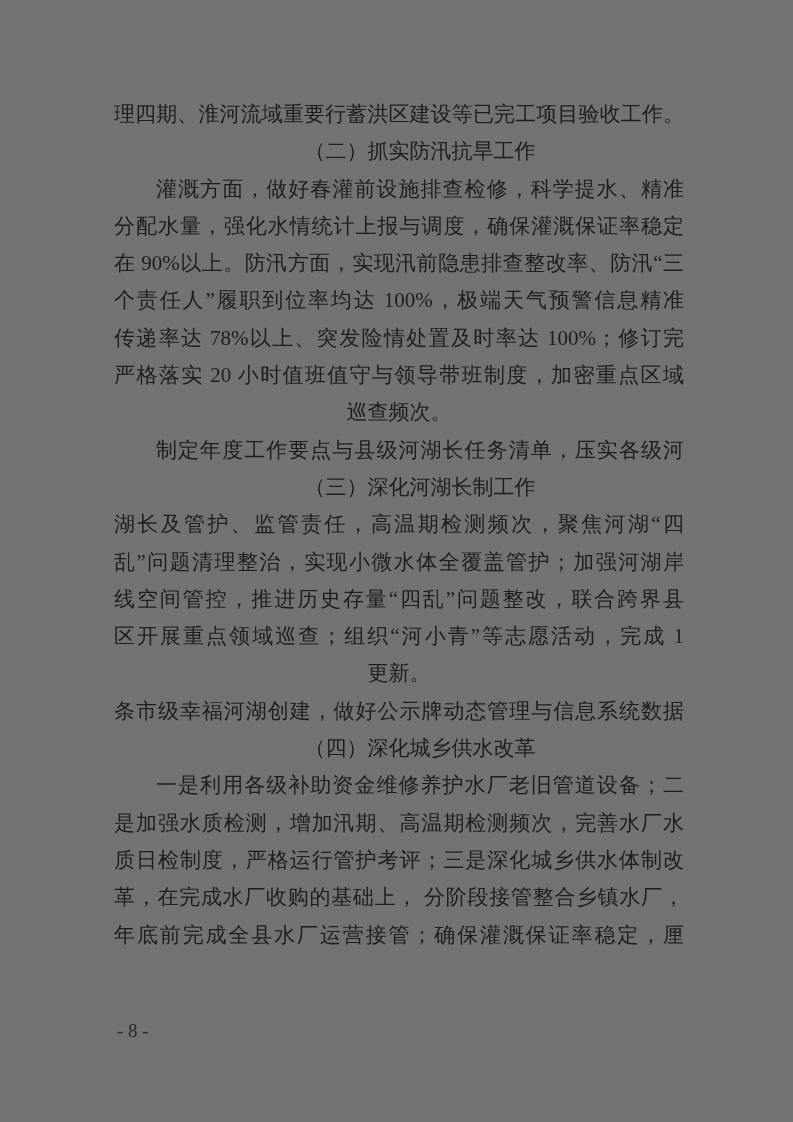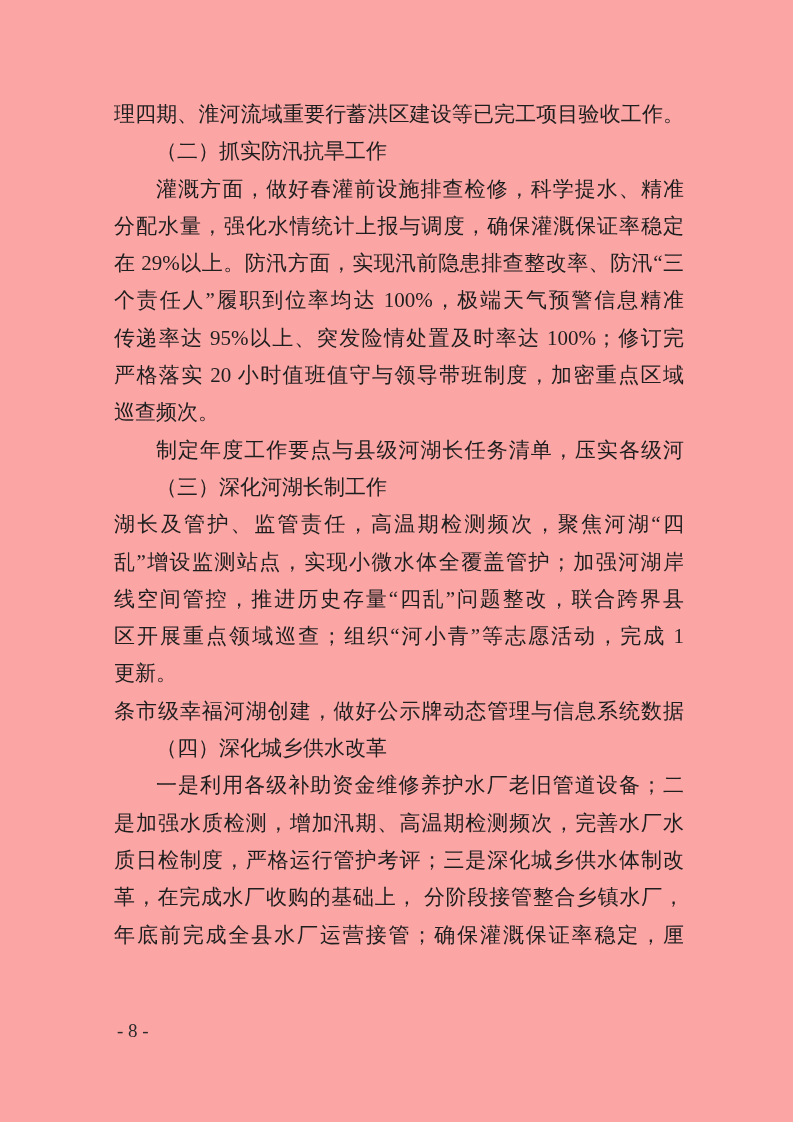--- a/index.html
+++ b/index.html
@@ -4,35 +4,35 @@
 <style>
   html, body {
     margin: 0;
     padding: 0;
     background: #ffffff;
   }
   .page {
     position: relative;
     width: 793px;
     height: 1122px;
-    background: #fca5a5;
+    background: #737373;
     font-family: "Liberation Serif", "DejaVu Serif", serif;
     color: #1e1e1e;
     overflow: hidden;
   }
   .text-block {
     position: absolute;
     left: 114px;
     top: 96px;
     width: 570px;
     font-size: 21px;
     line-height: 37.3px;
   }
   .line {
-    text-align: left;
+    text-align: center;
   }
   .line.j {
     text-align: justify;
     text-align-last: justify;
   }
   .line.ind {
     text-indent: 2em;
   }
   .page-footer {
     position: absolute;
@@ -45,29 +45,29 @@
 </style>
 </head>
 <body>
 
 <div class="page">
   <div class="text-block">
       <div class="line j">理四期、淮河流域重要行蓄洪区建设等已完工项目验收工作。</div>
       <div class="line ind">（二）抓实防汛抗旱工作</div>
       <div class="line j ind">灌溉方面，做好春灌前设施排查检修，科学提水、精准</div>
       <div class="line j">分配水量，强化水情统计上报与调度，确保灌溉保证率稳定</div>
-      <div class="line j">在 29%以上。防汛方面，实现汛前隐患排查整改率、防汛“三</div>
+      <div class="line j">在 90%以上。防汛方面，实现汛前隐患排查整改率、防汛“三</div>
       <div class="line j">个责任人”履职到位率均达 100%，极端天气预警信息精准</div>
-      <div class="line j">传递率达 95%以上、突发险情处置及时率达 100%；修订完</div>
+      <div class="line j">传递率达 78%以上、突发险情处置及时率达 100%；修订完</div>
       <div class="line j">严格落实 20 小时值班值守与领导带班制度，加密重点区域</div>
       <div class="line">巡查频次。</div>
       <div class="line j ind">制定年度工作要点与县级河湖长任务清单，压实各级河</div>
       <div class="line ind">（三）深化河湖长制工作</div>
       <div class="line j">湖长及管护、监管责任，高温期检测频次，聚焦河湖“四</div>
-      <div class="line j">乱”增设监测站点，实现小微水体全覆盖管护；加强河湖岸</div>
+      <div class="line j">乱”问题清理整治，实现小微水体全覆盖管护；加强河湖岸</div>
       <div class="line j">线空间管控，推进历史存量“四乱”问题整改，联合跨界县</div>
       <div class="line j">区开展重点领域巡查；组织“河小青”等志愿活动，完成 1</div>
       <div class="line">更新。</div>
       <div class="line j">条市级幸福河湖创建，做好公示牌动态管理与信息系统数据</div>
       <div class="line ind">（四）深化城乡供水改革</div>
       <div class="line j ind">一是利用各级补助资金维修养护水厂老旧管道设备；二</div>
       <div class="line j">是加强水质检测，增加汛期、高温期检测频次，完善水厂水</div>
       <div class="line j">质日检制度，严格运行管护考评；三是深化城乡供水体制改</div>
       <div class="line j">革，在完成水厂收购的基础上， 分阶段接管整合乡镇水厂，</div>
       <div class="line j">年底前完成全县水厂运营接管；确保灌溉保证率稳定，厘</div>

